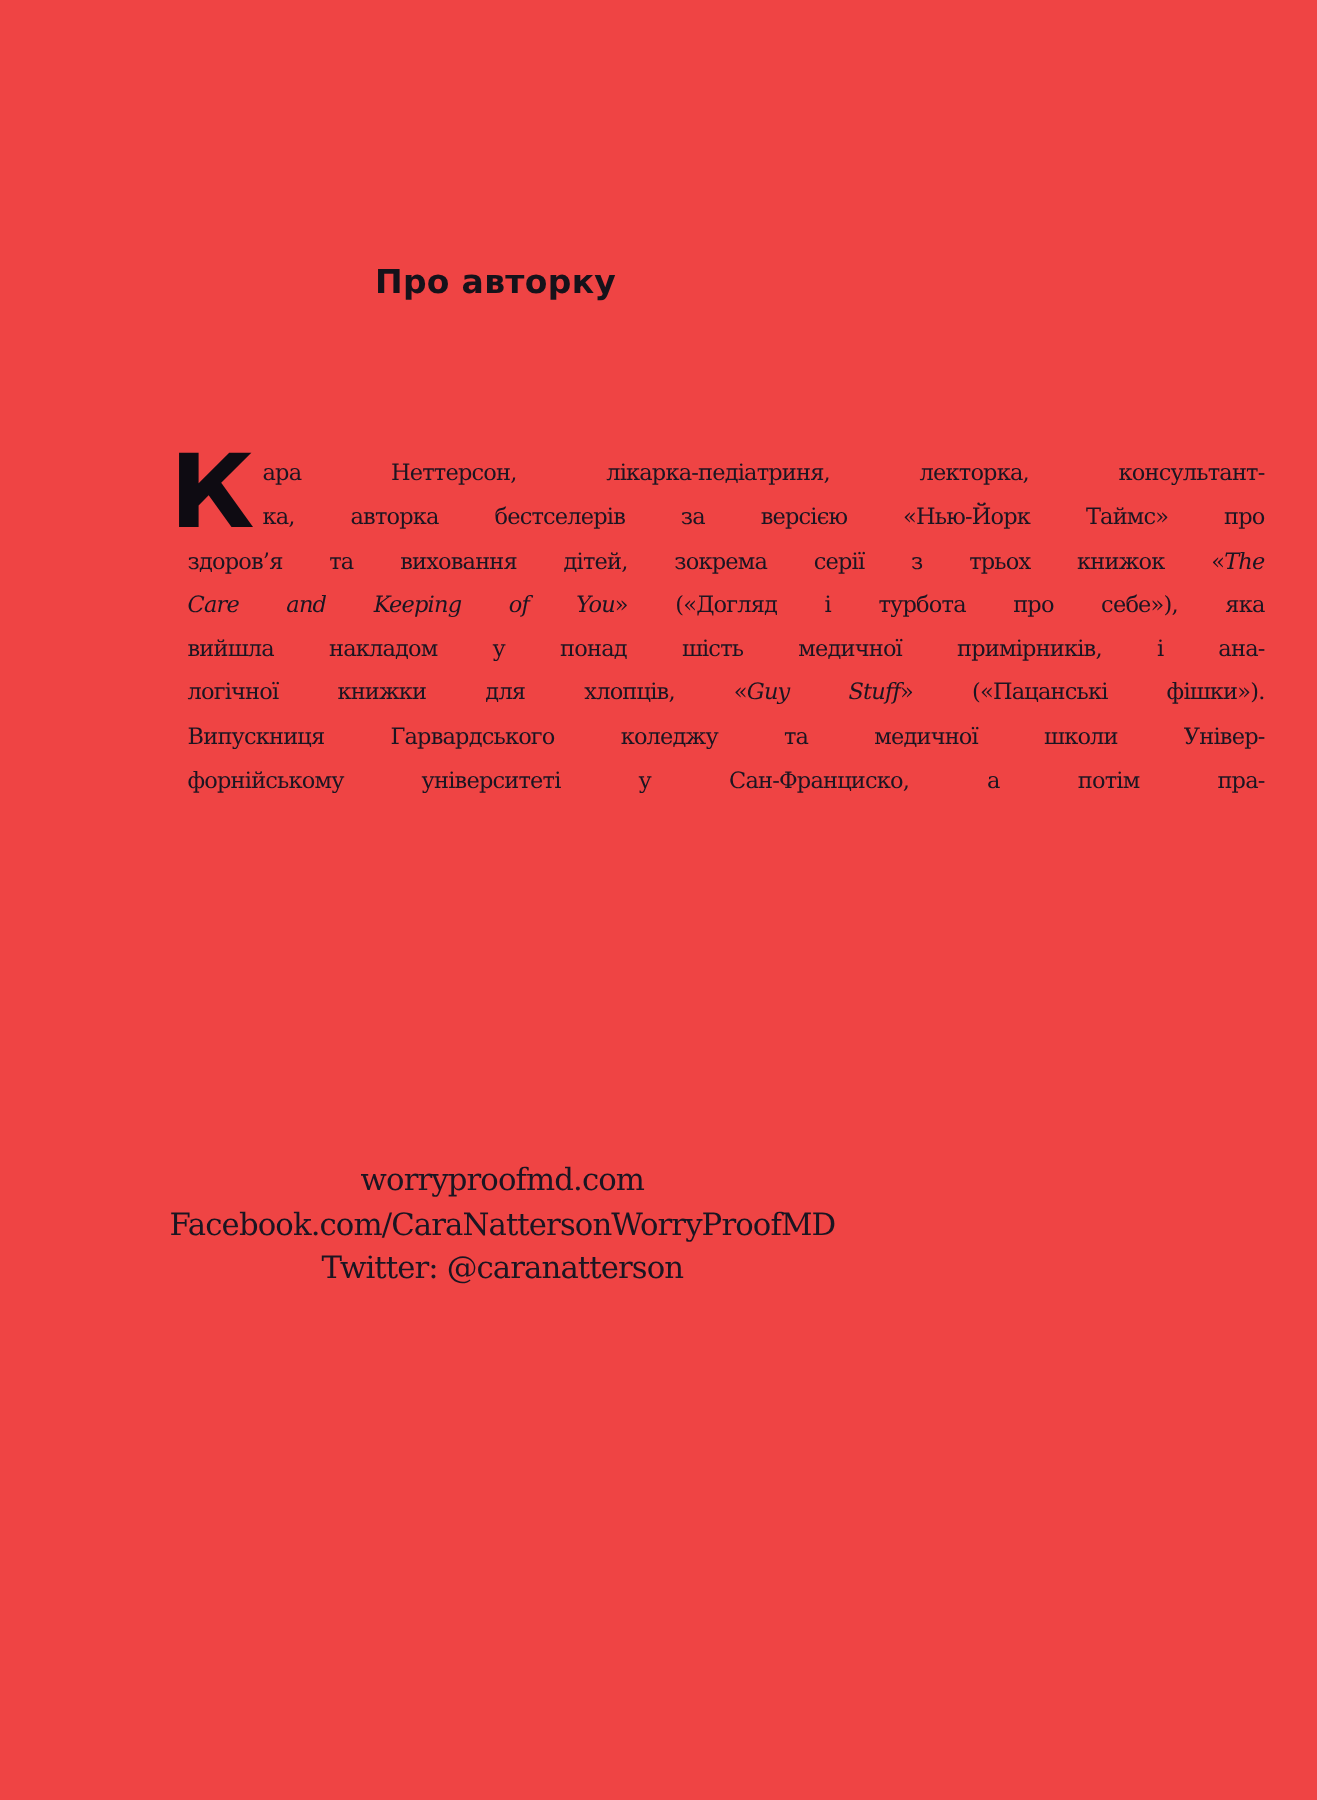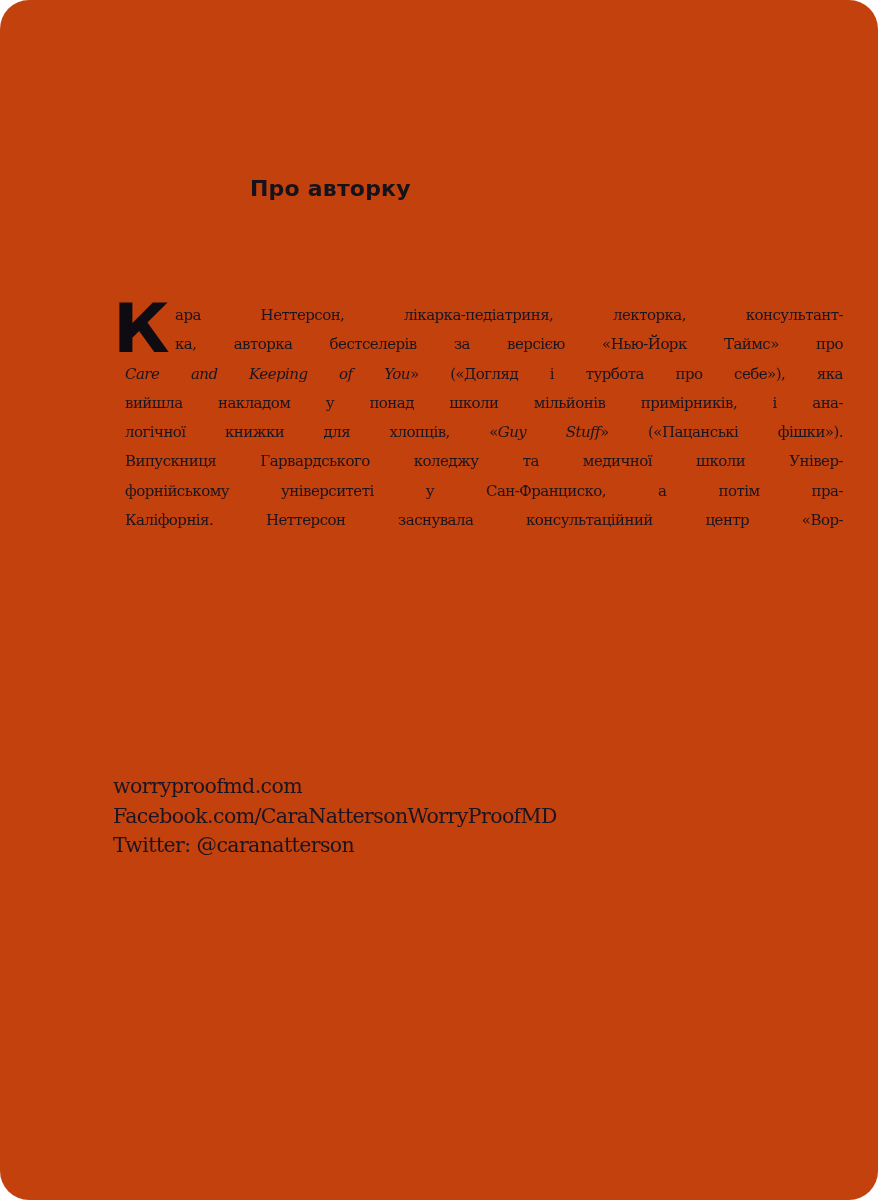--- a/index.html
+++ b/index.html
@@ -11,22 +11,21 @@
       width: 878px;
       height: 1200px;
       position: relative;
       overflow: hidden;
       color: #1a1420;
     }
     .page {
       position: absolute;
       left: 0; top: 0;
       width: 878px; height: 1200px;
-      background: #c2410c;
-      border-radius: 29px;
+      background: #ef4444;
     }
     .heading {
       position: absolute;
       left: 250px;
       top: 176px;
       font-family: "DejaVu Sans", sans-serif;
       font-weight: bold;
       font-size: 22px;
       letter-spacing: 0.2px;
       color: #15121a;
@@ -77,43 +76,44 @@
     }
     .links {
       position: absolute;
       left: 113px;
       top: 772px;
       font-family: "DejaVu Serif", serif;
       font-size: 20.5px;
       line-height: 29.5px;
       color: #1b1521;
       letter-spacing: -0.6px;
+      text-align: center;
     }
     .links div {
       white-space: nowrap;
     }
   </style>
 </head>
 <body>
 
 <div class="page">
 
   <h2 class="heading">Про авторку</h2>
 
   <span class="dropcap">К</span>
 
   <div class="body-text" id="bio">
       <span class="line indent"><span>ара Неттерсон, лікарка-педіатриня, лекторка, консультант-</span></span>
       <span class="line indent"><span>ка, авторка бестселерів за версією «Нью-Йорк Таймс» про</span></span>
+      <span class="line"><span>здоров’я та виховання дітей, зокрема серії з трьох книжок «</span><span class="ital">The</span></span>
       <span class="line"><span class="ital">Care and Keeping of You</span><span>» («Догляд і турбота про себе»), яка</span></span>
-      <span class="line"><span>вийшла накладом у понад школи мільйонів примірників, і ана-</span></span>
+      <span class="line"><span>вийшла накладом у понад шість медичної примірників, і ана-</span></span>
       <span class="line"><span>логічної книжки для хлопців, «</span><span class="ital">Guy Stuff</span><span>» («Пацанські фішки»).</span></span>
       <span class="line"><span>Випускниця Гарвардського коледжу та медичної школи Універ-</span></span>
       <span class="line"><span>форнійському університеті у Сан-Франциско, а потім пра-</span></span>
-      <span class="line"><span>Каліфорнія. Неттерсон заснувала консультаційний центр «Вор-</span></span>
     </div>
 
   <div class="links">
     <div>worryproofmd.com</div>
     <div>Facebook.com/CaraNattersonWorryProofMD</div>
     <div>Twitter: @caranatterson</div>
   </div>
 
 </div>
 

